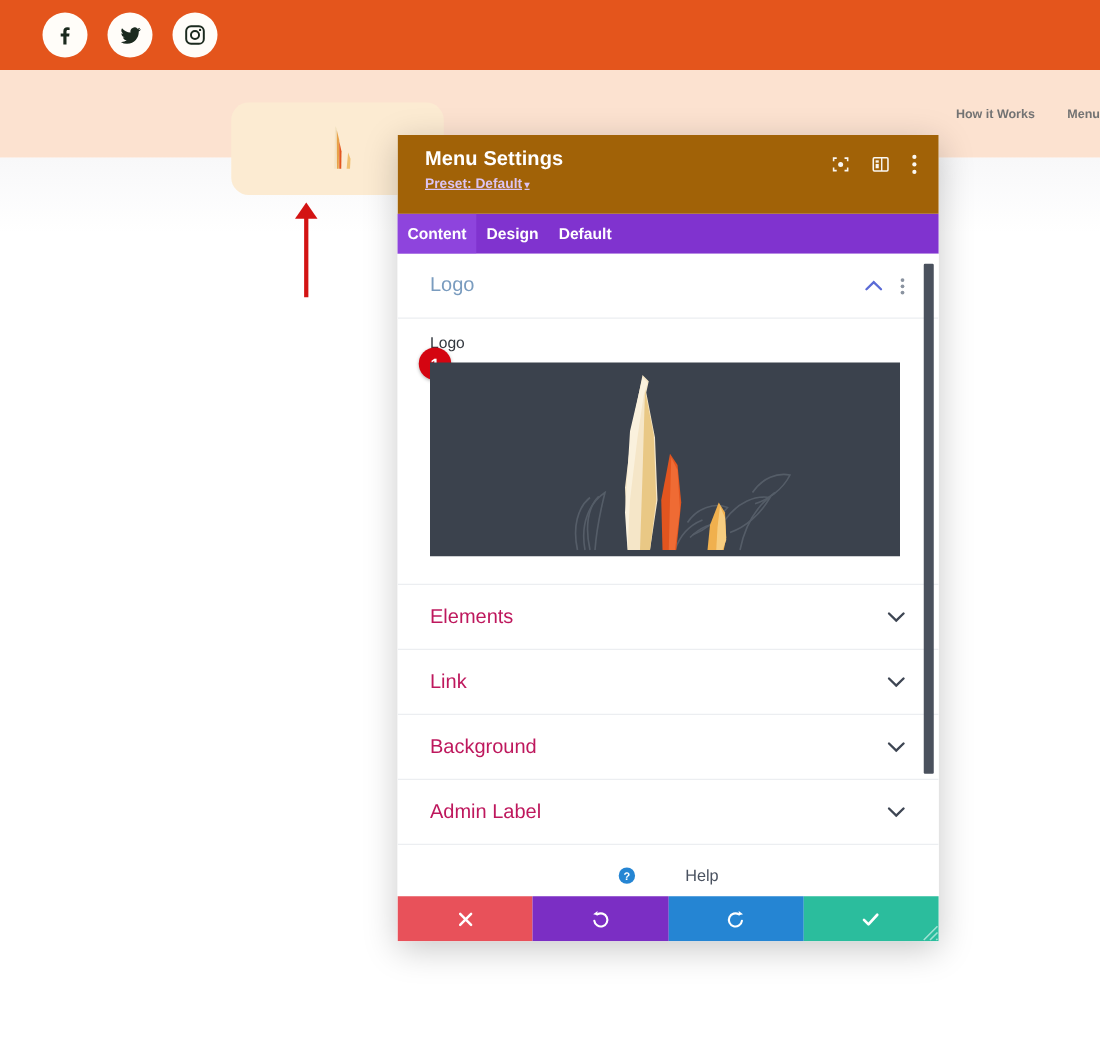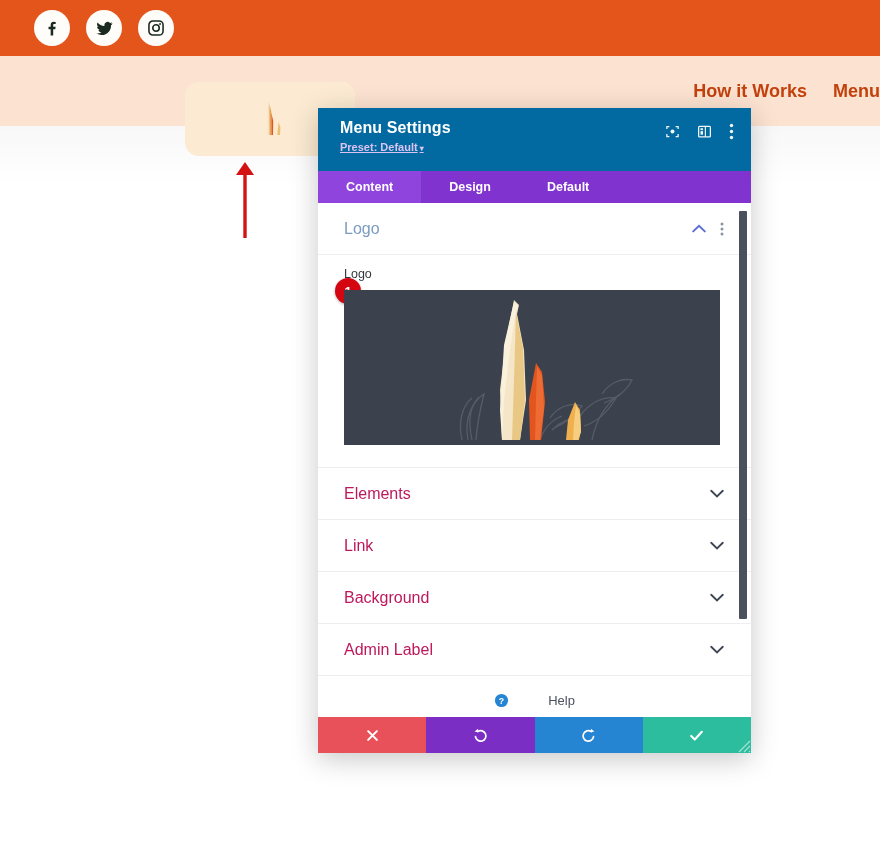--- a/index.html
+++ b/index.html
@@ -29,21 +29,21 @@
   #site-header{
     position:absolute;left:0;top:56px;width:880px;height:70px;
     background:#fce2d0;
   }
   #header-nav{
     position:absolute;right:0;top:0;height:70px;
     display:flex;align-items:center;gap:26px;
     padding-right:0;
   }
   .nav-link{
-    font-size:18px;font-weight:bold;color:#c2410c;white-space:nowrap;cursor:pointer;
+    font-size:10px;font-weight:bold;color:#737373;white-space:nowrap;cursor:pointer;
   }
   #logo-card{
     position:absolute;left:185px;top:82px;
     width:170px;height:74px;
     background:#fcebd2;
     border-radius:14px;
     overflow:hidden;
     display:flex;align-items:center;justify-content:center;
   }
   #logo-card .mini-logo{ width:56px;height:56px; }
@@ -90,21 +90,21 @@
   .caret-mini{font-size:8px;margin-left:2px;}
   #modal-header-actions{
     display:flex;align-items:center;gap:17px;margin-top:5px;
   }
   #modal-header-actions .hicon{cursor:pointer;display:block;opacity:.95;}
 
   #modal-tabs{
     background:#8033cf;height:32px;flex:0 0 auto;display:flex;align-items:stretch;
   }
   .modal-tab{
-    padding:0 28px;display:flex;align-items:center;justify-content:center;
+    padding:0 8px;display:flex;align-items:center;justify-content:center;
     color:#ffffff;font-size:12.5px;font-weight:bold;cursor:pointer;
   }
   .modal-tab.active{background:#8e44dd;}
 
   #modal-scroll{
     flex:1 1 auto;position:relative;overflow:hidden;background:#ffffff;
   }
 
   .section-row{
     height:51px;border-bottom:1px solid #eceef1;
@@ -208,21 +208,21 @@
   </svg>
 </div>
 
 <svg id="annotation-arrow" viewBox="0 0 26 78" aria-hidden="true">
   <line x1="13" y1="78" x2="13" y2="11" stroke="#d31313" stroke-width="3.4"></line>
   <path d="M13 2 L22 15 L4 15 Z" fill="#d31313"></path>
 </svg>
 
 <div id="menu-settings-modal">
 
-  <div id="modal-header" style="background: #0369a1; gap: 28px;">
+  <div id="modal-header" style="background: #a16207; gap: 28px;">
     <div>
       <div id="modal-title">Menu Settings</div>
       <div id="modal-preset">
         <span>Preset: Default</span><span class="caret-mini">▾</span>
       </div>
     </div>
     <div id="modal-header-actions">
       <svg class="hicon" width="15" height="15" viewBox="0 0 24 24" aria-hidden="true">
         <path d="M3 8V4h4M21 8V4h-4M3 16v4h4M21 16v4h-4" fill="none" stroke="#ffffff" stroke-width="2"></path>
         <circle cx="12" cy="12" r="3.2" fill="#ffffff"></circle>

